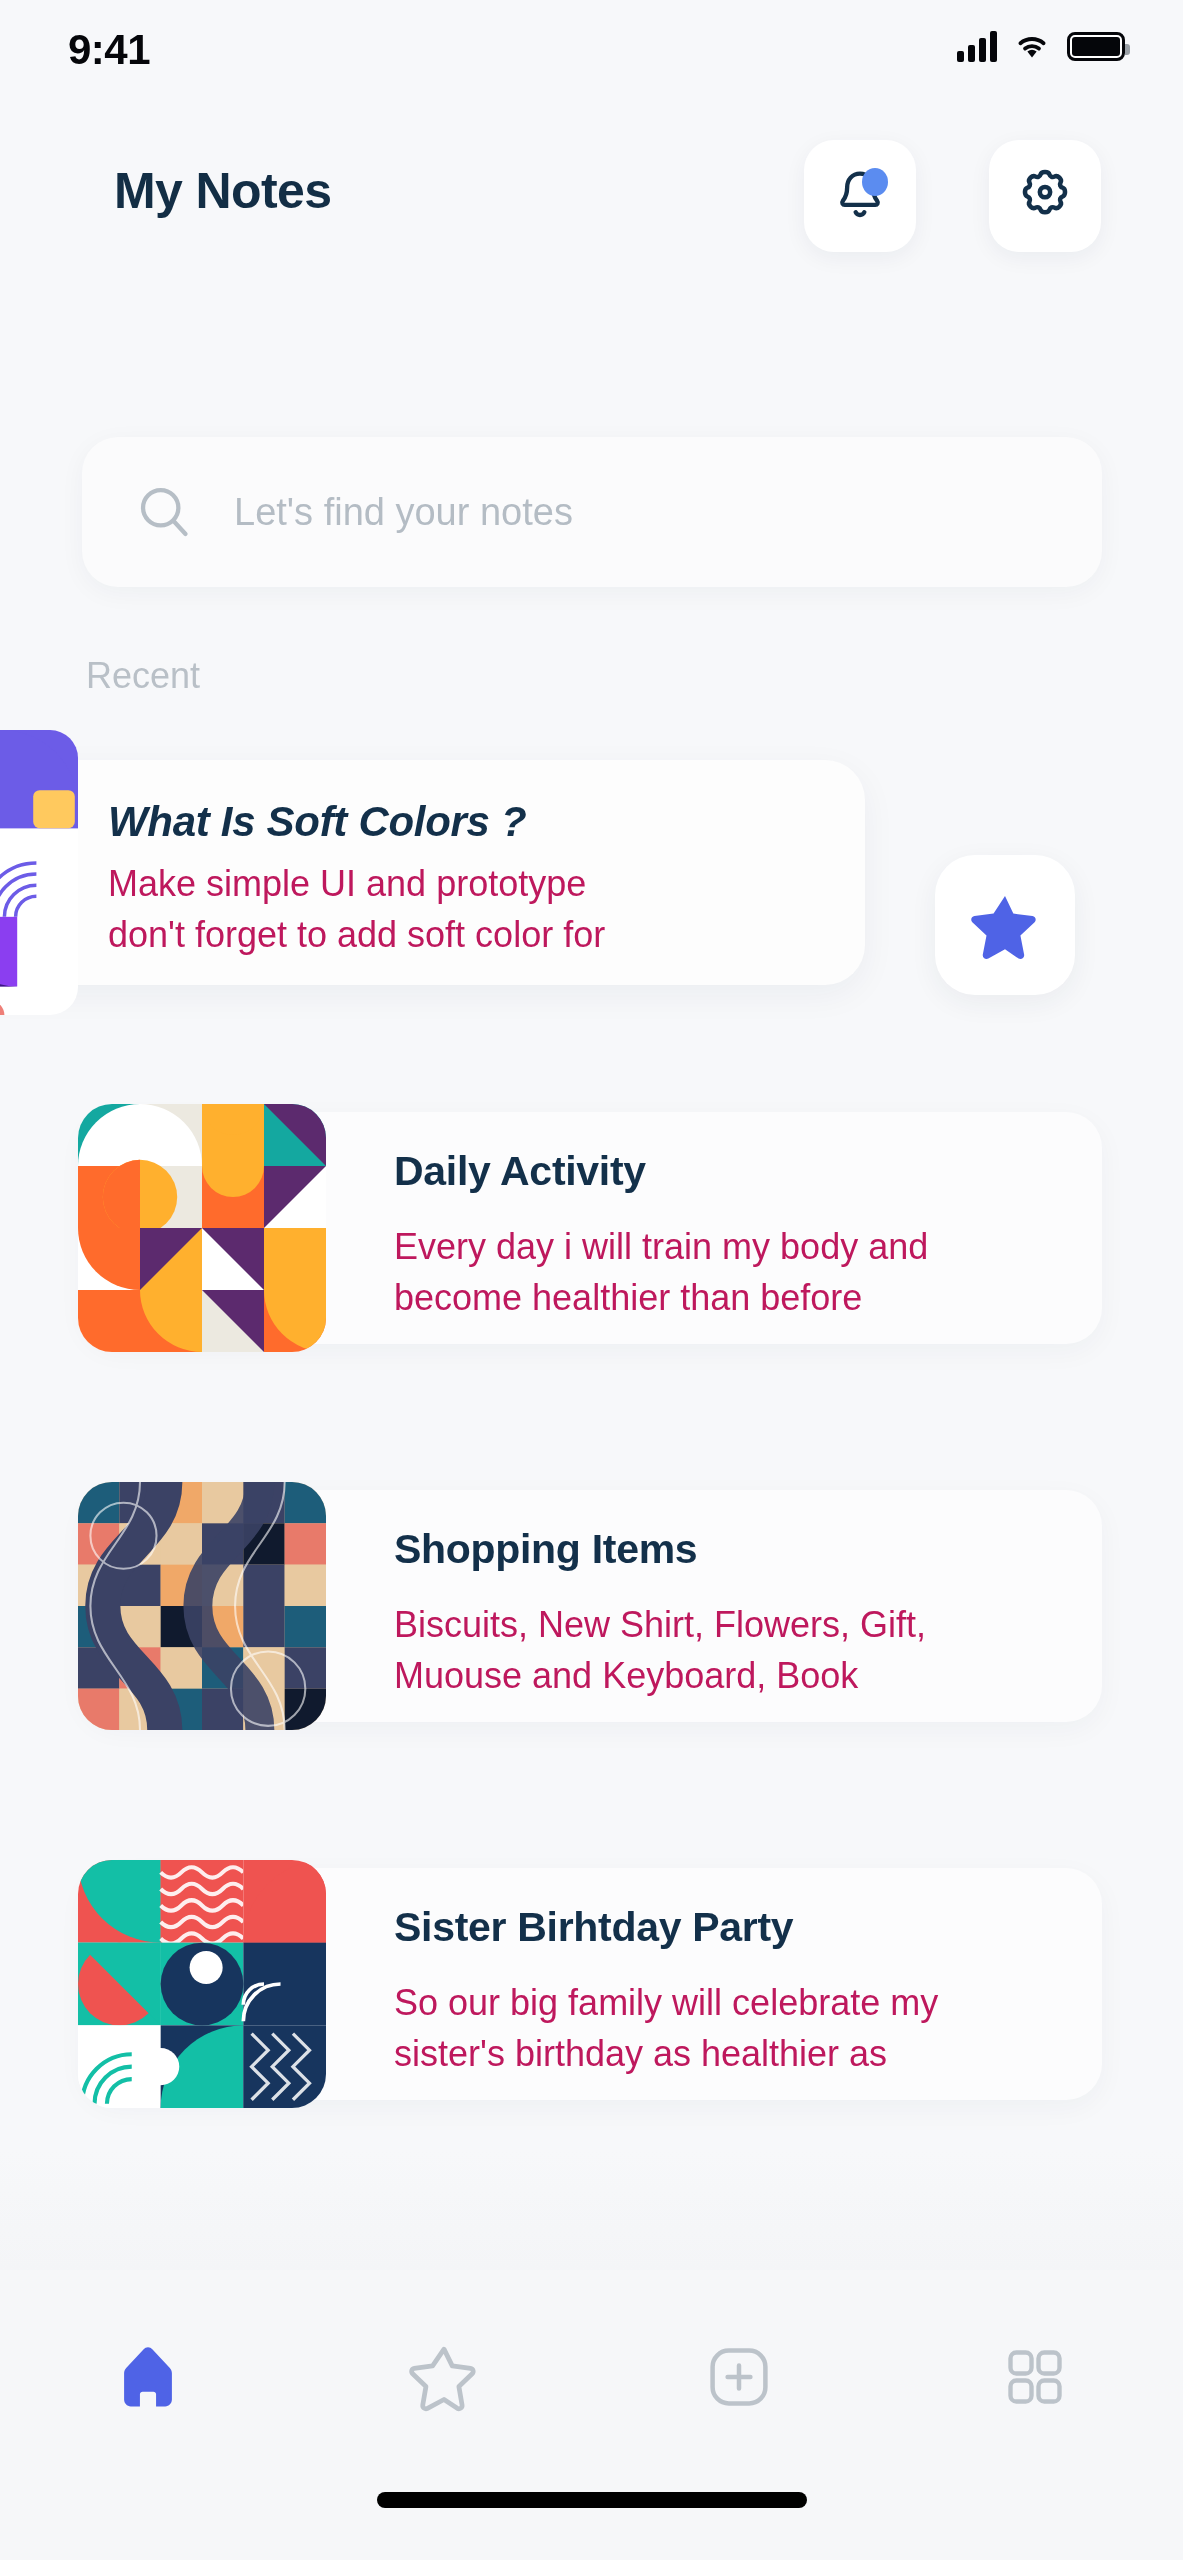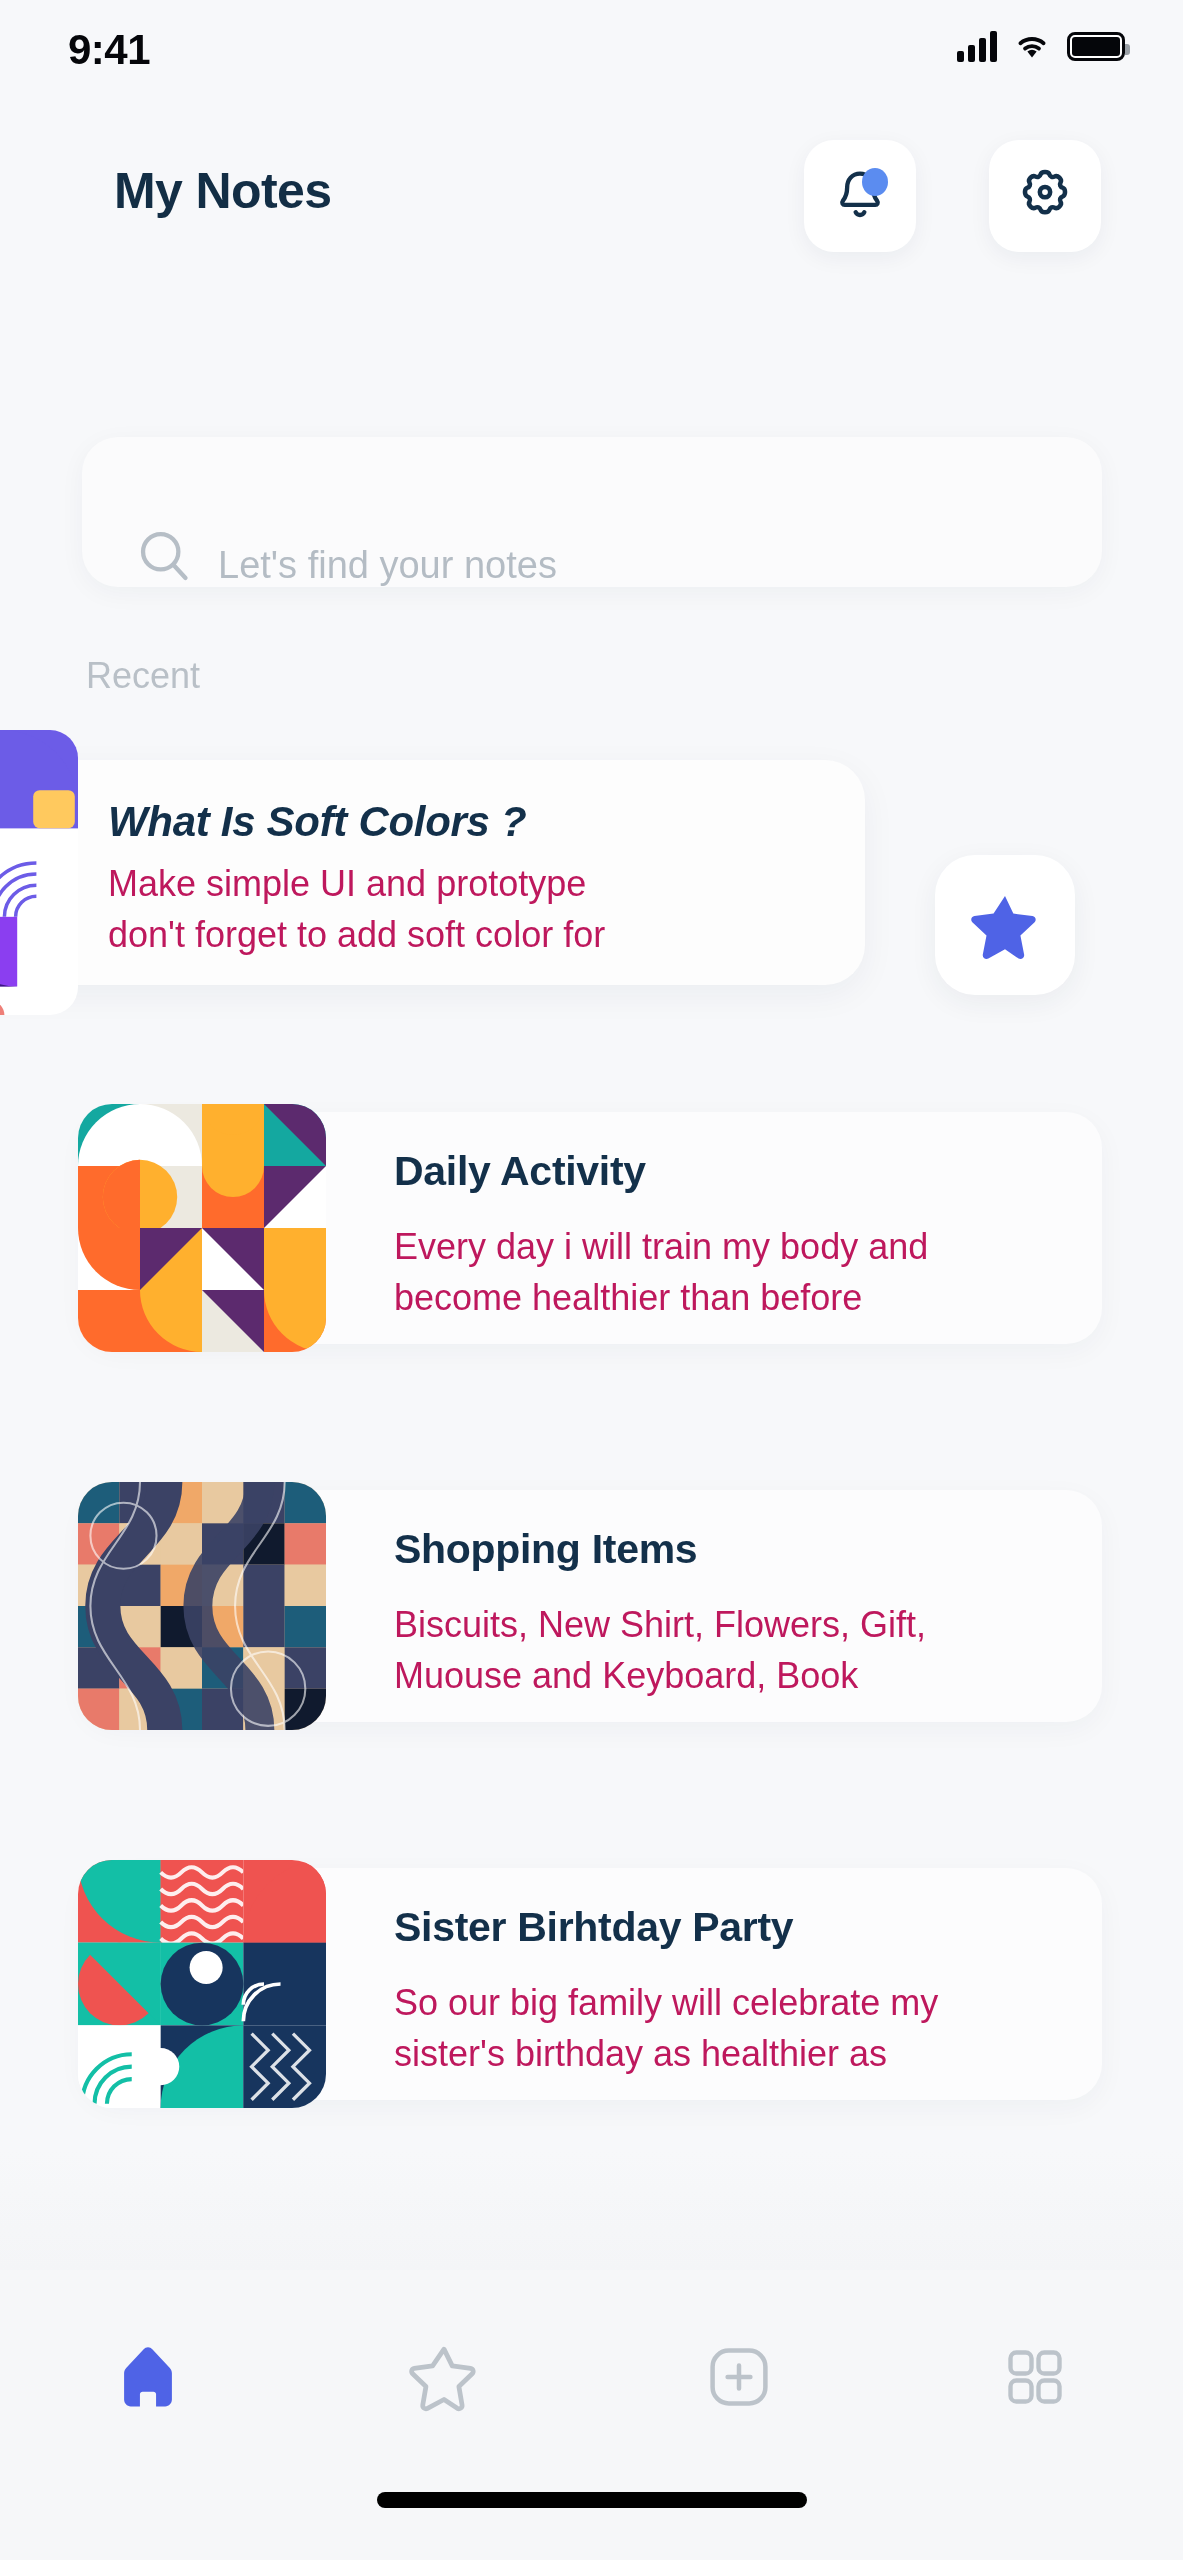--- a/index.html
+++ b/index.html
@@ -49,21 +49,21 @@
   .badge-dot{
     position:absolute; width:26px; height:28px; border-radius:50%;
     background:#5b8cf0; left:58px; top:28px;
   }
 
   
   .search {
     position:absolute; left:82px; top:437px; width:1020px; height:150px;
     background:#fbfbfc; border-radius:36px;
     box-shadow:0 6px 26px rgba(26,45,70,.045);
-    display:flex; align-items:flex-end; padding-left:52px; gap:22px;
+    display:flex; align-items:center; padding-left:52px; gap:38px;
   }
   .search-ph { font-size:38px; color:#b4bcc4; }
 
   
   .recent-label {
     position:absolute; left:86px; top:655px;
     font-size:36px; color:#b9c0c7;
   }
 
   

